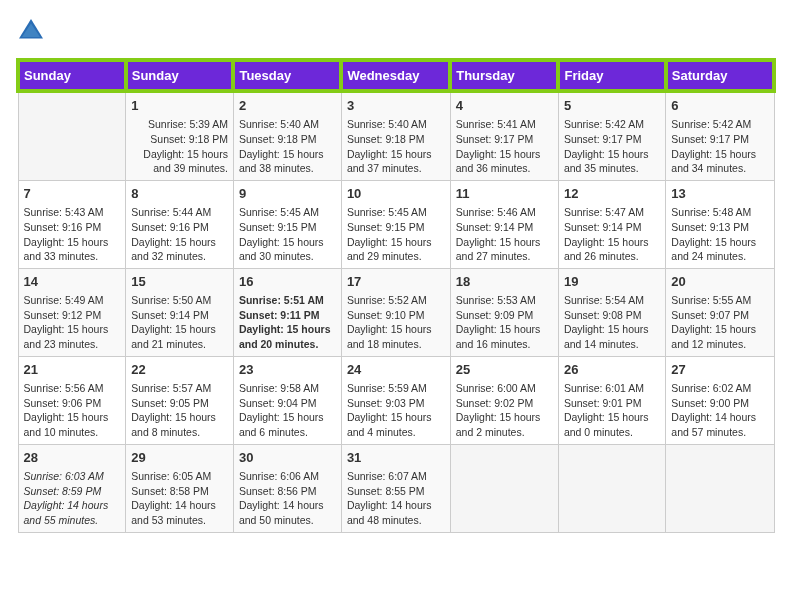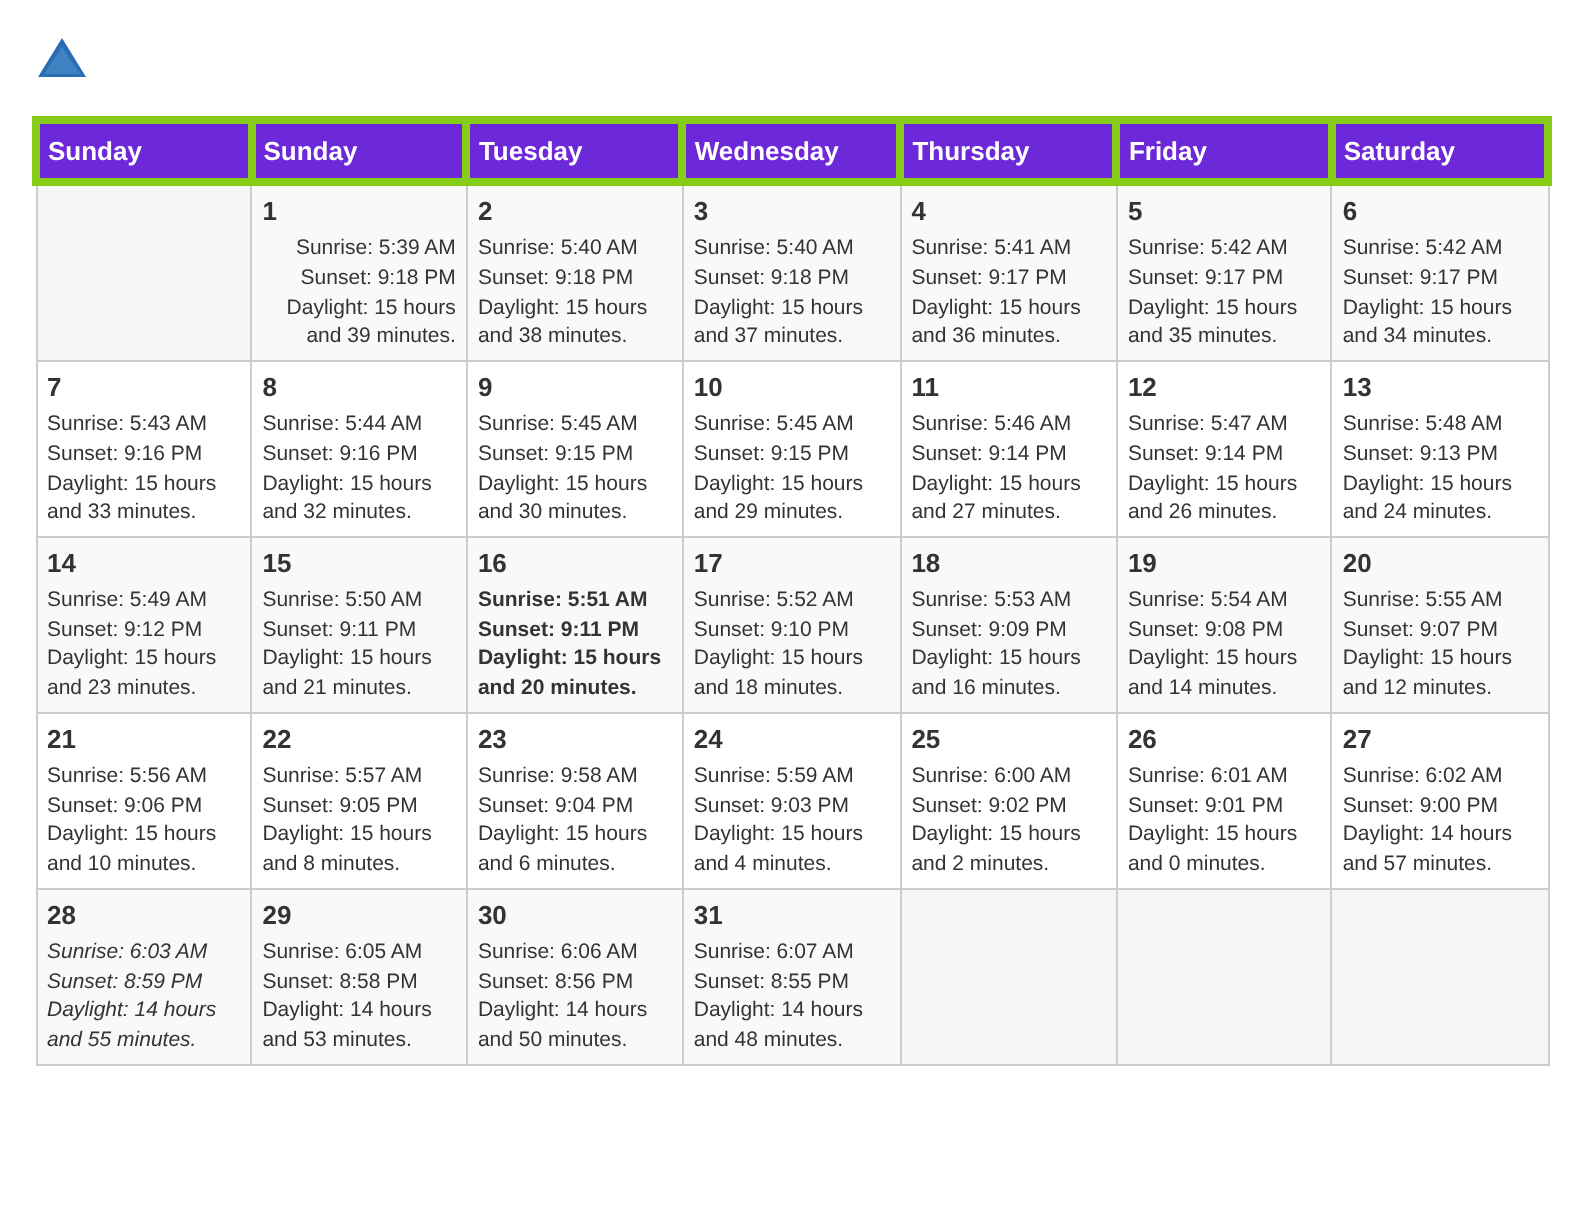--- a/index.html
+++ b/index.html
@@ -230,21 +230,21 @@
         <td>
           <span class="day-number">14</span>
           <div class="day-info" style="white-space: pre-line;">Sunrise: 5:49 AM
 Sunset: 9:12 PM
 Daylight: 15 hours
 and 23 minutes.</div>
         </td>
         <td>
           <span class="day-number">15</span>
           <div class="day-info" style="white-space: pre-line;">Sunrise: 5:50 AM
-Sunset: 9:11 PM
+Sunset: 9:14 PM
 Daylight: 15 hours
 and 21 minutes.</div>
         </td>
         <td>
           <span class="day-number">16</span>
           <div class="day-info" style="white-space: pre-line; font-weight: bold;">Sunrise: 5:51 AM
 Sunset: 9:11 PM
 Daylight: 15 hours
 and 20 minutes.</div>
         </td>

